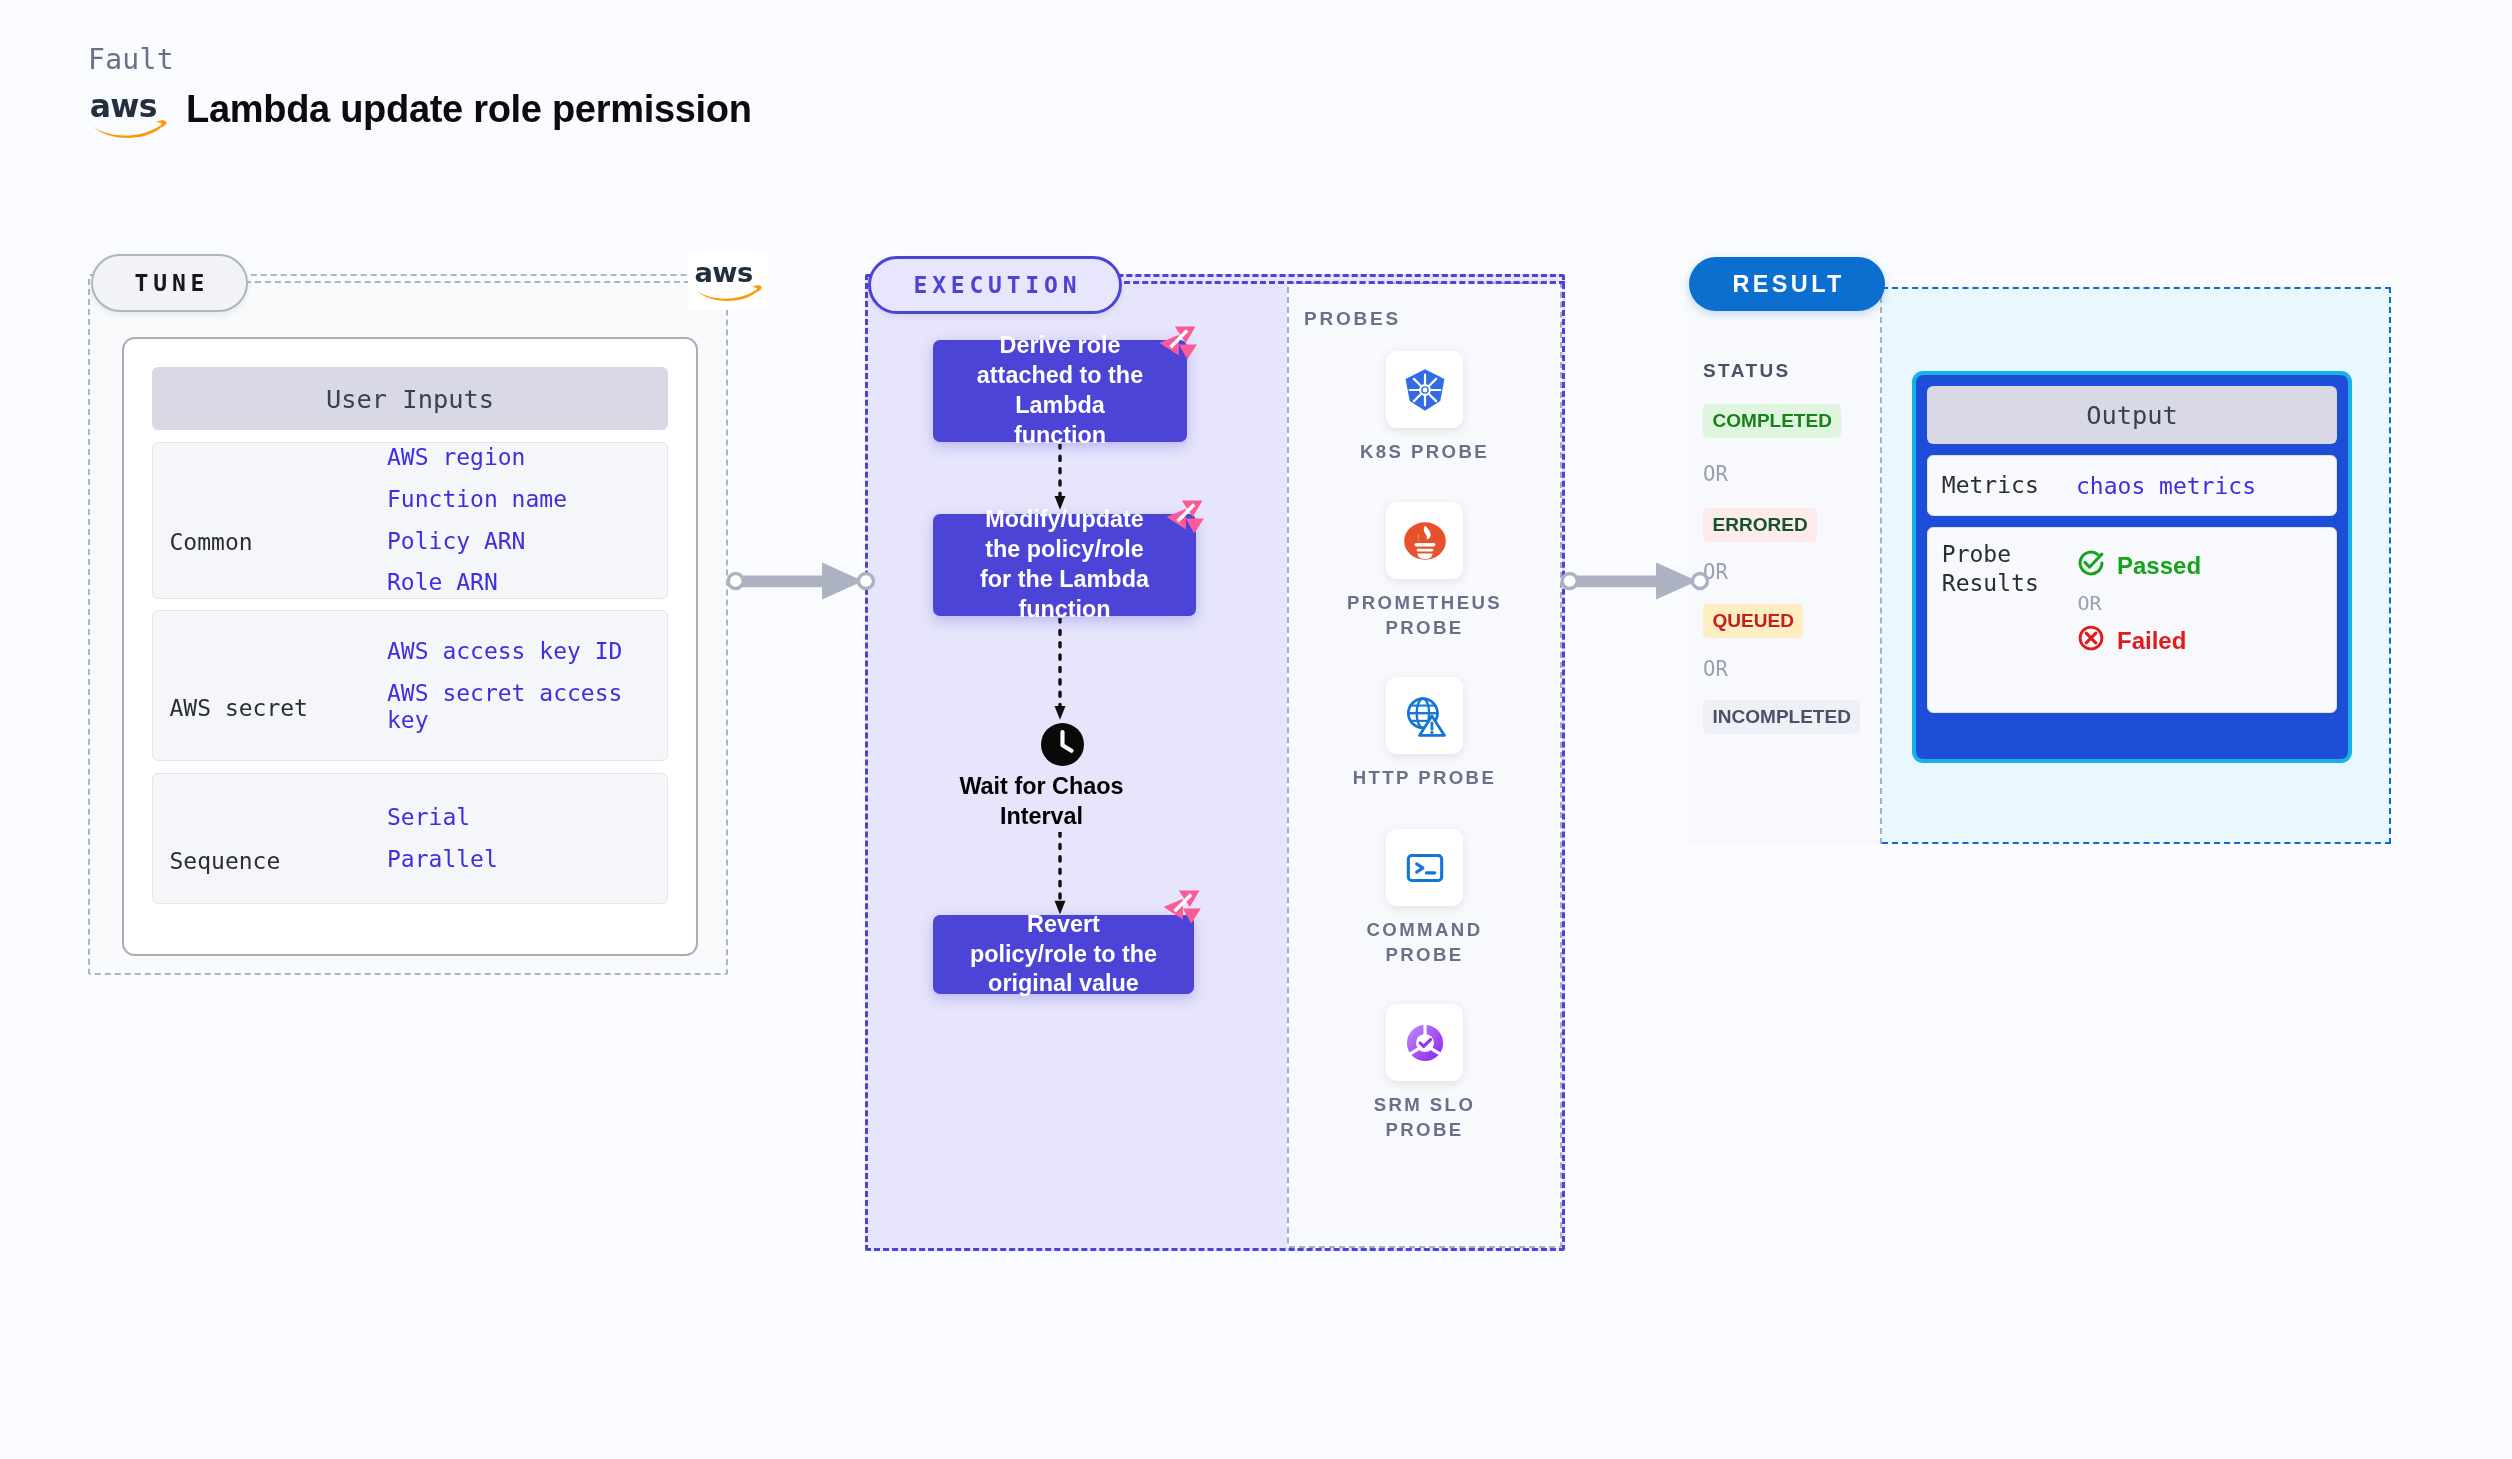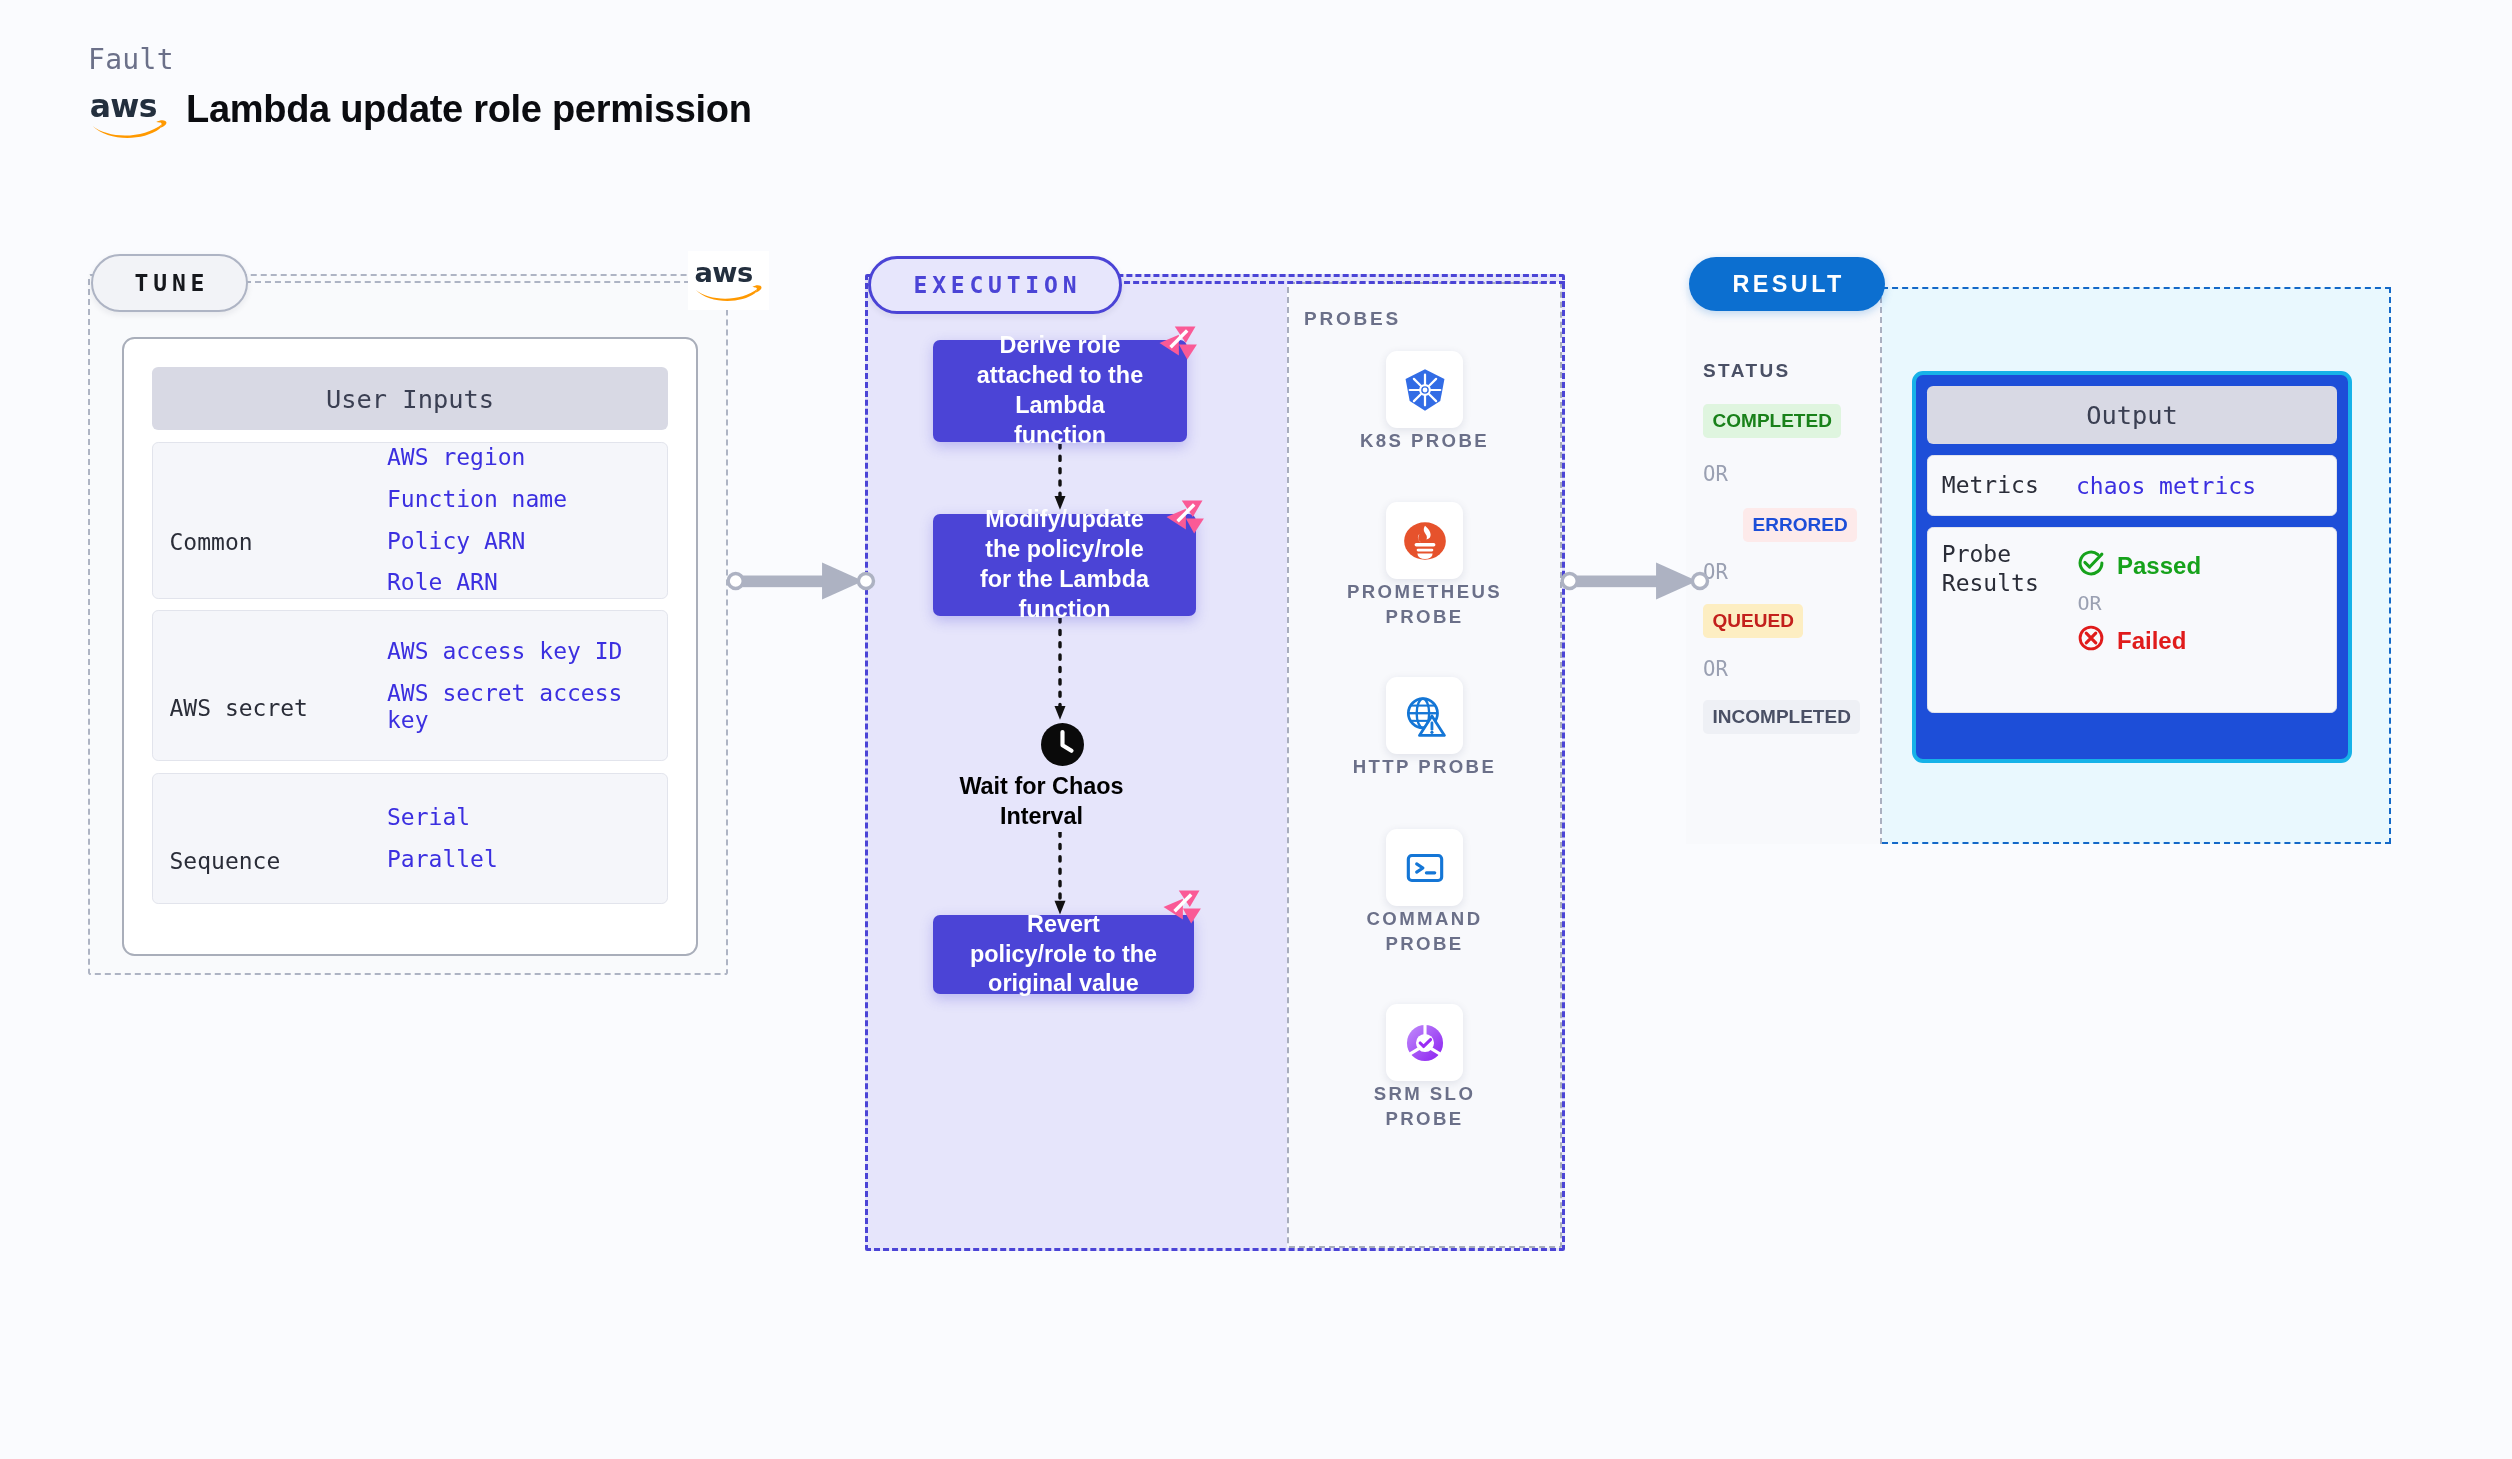--- a/index.html
+++ b/index.html
@@ -200,21 +200,21 @@
     display: flex; flex-direction: column; align-items: center;
   }
   .probe-tile {
     width: 77px; height: 77px;
     background: #ffffff;
     border-radius: 11px;
     box-shadow: 0 2.1px 8.3px rgba(30,40,80,.10);
     display: flex; align-items: center; justify-content: center;
   }
   .probe-label {
-    margin-top: 0;
+    margin-top: 11px;
     font-size: 18.6px; font-weight: bold; color: #6b7089;
     letter-spacing: 2.4px; text-align: center; line-height: 1.35;
     white-space: pre-line;
   }
   #result-status-col {
     position: absolute; left: 1686px; top: 287px; width: 196px; height: 557px;
     border-right: 2.1px dashed #aab0c0;
     box-sizing: border-box;
     background: #f8f9fc;
   }
@@ -534,21 +534,21 @@
 </div>
 
 <div id="result-out-box"></div>
 <div id="result-status-col"></div>
 <div id="result-badge" class="stage-badge">RESULT</div>
 
 <div id="status-title">STATUS</div>
 
 <div class="status-chip" style="left:1703px; top:404px; background:#dff5df; color:#19811a;">COMPLETED</div>
 <div class="or-text" style="left:1703px; top:462px;">OR</div>
-<div class="status-chip" style="left:1703px; top:508px; background:#fdeaea; color:#1d4ed8;margin-left:40px;">ERRORED</div>
+<div class="status-chip" style="left:1703px; top:508px; background:#fdeaea; color:#14532d;">ERRORED</div>
 <div class="or-text" style="left:1703px; top:560px;">OR</div>
 <div class="status-chip" style="left:1703px; top:604px; background:#fdeec2; color:#c3201c;">QUEUED</div>
 <div class="or-text" style="left:1703px; top:657px;">OR</div>
 <div class="status-chip" style="left:1703px; top:700px; background:#eef0f5; color:#4a5065;">INCOMPLETED</div>
 
 <div id="output-card">
   <div id="output-header">Output</div>
 
   <div class="out-row" id="row-metrics">
     <div class="o-label">Metrics</div>

